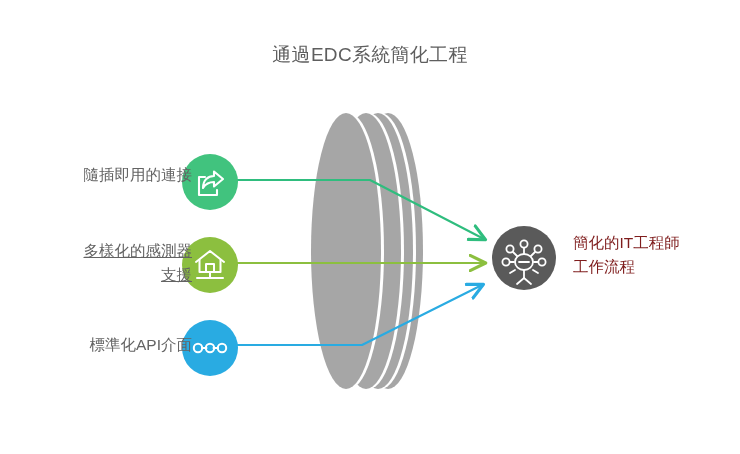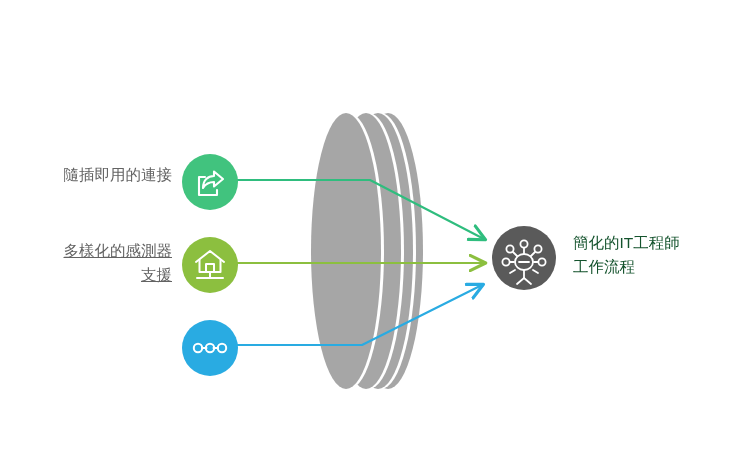--- a/index.html
+++ b/index.html
@@ -45,43 +45,45 @@
   }
 
   
   .label-left {
     position: absolute;
     text-align: right;
     font-size: 15.5px;
     line-height: 24px;
     color: #636363;
     white-space: pre-line;
+    padding-left: 20px;
   }
   #label-plug  { left: 0px;  top: 163px; width: 172px; }
   #label-sensor{ left: 0px;  top: 239px; width: 172px; text-decoration: underline; }
   #label-api   { left: 0px;  top: 333px; width: 172px; }
 
   
   .label-right {
     position: absolute;
     left: 573px;
     top: 231px;
     width: 165px;
     text-align: left;
     font-size: 15.5px;
     line-height: 24px;
-    color: #14532d;
+    color: #7f1d1d;
     white-space: pre-line;
   }
 </style>
 </head>
 <body>
 
 <div id="diagram-root">
 
+  <div class="title">通過EDC系統簡化工程</div>
 
   <svg id="canvas" viewBox="0 0 740 454">
 
     <defs>
       <marker id="arrow-green" markerWidth="9" markerHeight="9" refX="7.2" refY="4.5" orient="auto" markerUnits="strokeWidth">
         <path d="M0.6,0.9 L8,4.5 L0.6,8.1" fill="none" stroke="#2fbd7e" stroke-width="1.5" stroke-linecap="round" stroke-linejoin="round"></path>
       </marker>
       <marker id="arrow-olive" markerWidth="9" markerHeight="9" refX="7.2" refY="4.5" orient="auto" markerUnits="strokeWidth">
         <path d="M0.6,0.9 L8,4.5 L0.6,8.1" fill="none" stroke="#8cbf3f" stroke-width="1.5" stroke-linecap="round" stroke-linejoin="round"></path>
       </marker>
@@ -162,17 +164,18 @@
       </g>
     </g>
 
   </svg>
 
   <div class="label-left" id="label-plug">隨插即用的連接</div>
 
   <div class="label-left" id="label-sensor">多樣化的感測器
 支援</div>
 
+  <div class="label-left" id="label-api">標準化API介面</div>
 
   <div class="label-right">簡化的IT工程師
 工作流程</div>
 
 </div>
 
 </body></html>

